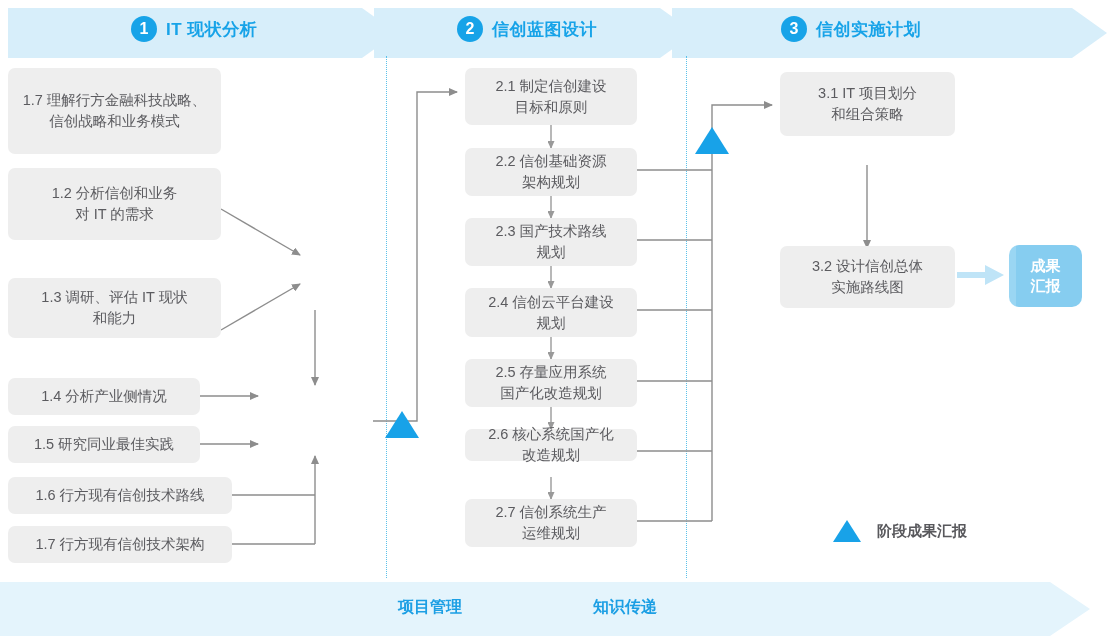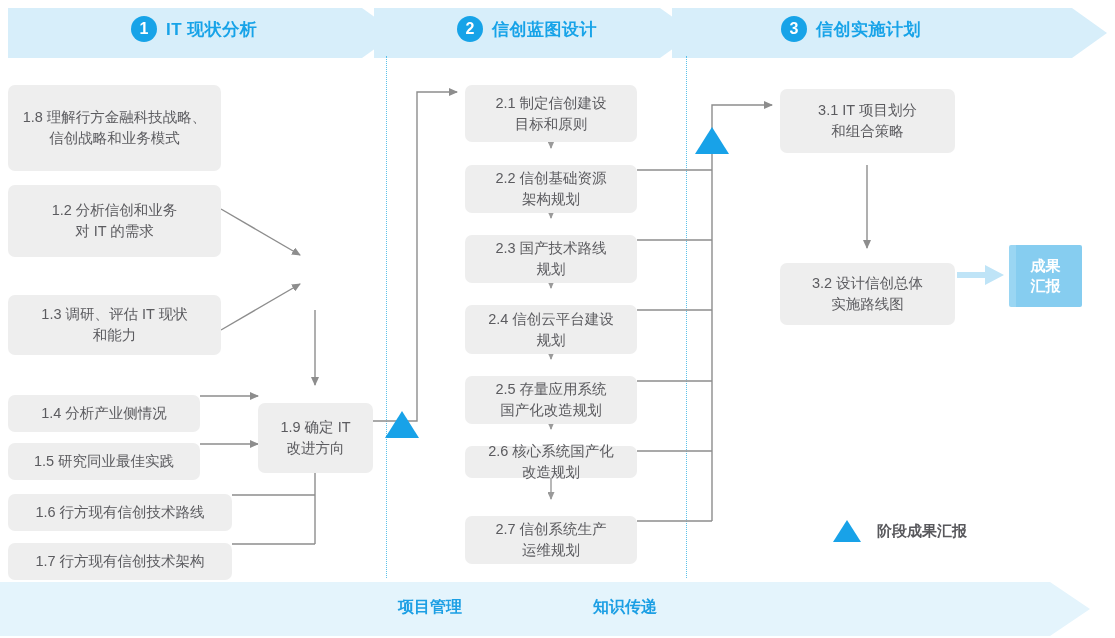--- a/index.html
+++ b/index.html
@@ -64,27 +64,26 @@
     border-radius: 7px;
     color: #5b5b5f;
     font-size: 14.5px;
     line-height: 1.42;
     display: flex;
     align-items: center;
     justify-content: center;
     text-align: center;
     padding: 2px 6px;
     white-space: pre-line;
-    margin-top: 17px;
   }
 
   
   .result-box {
     position: absolute;
-    border-radius: 2px;
+    border-radius: 10px;
     background: linear-gradient(90deg, #9ad6f3 0%, #9ad6f3 10%, #86cdf0 10%, #86cdf0 100%);
     color: #ffffff;
     font-size: 15px;
     font-weight: bold;
     line-height: 1.35;
     display: flex;
     align-items: center;
     justify-content: center;
     text-align: center;
     white-space: pre-line;
@@ -212,33 +211,31 @@
     <path d="M637,451 L712,451" stroke="#8d8d8d" stroke-width="1.4" fill="none"></path>
     <path d="M637,521 L712,521" stroke="#8d8d8d" stroke-width="1.4" fill="none"></path>
 
     <path d="M712,521 L712,105 L772,105" stroke="#8d8d8d" stroke-width="1.4" fill="none" marker-end="url(#ah)"></path>
 
     <path d="M867,165 L867,248" stroke="#8d8d8d" stroke-width="1.4" fill="none" marker-end="url(#ah)"></path>
 
     <path d="M957,272 L985,272 L985,265 L1004,275 L985,285 L985,278 L957,278 Z" fill="#bfe4f7"></path>
   </svg>
 
-  <div class="box" style="left:8px; top:68px; width:213px; height:86px;">1.8 理解行方金融科技战略、
+  <div class="box" style="left:8px; top:68px; width:213px; height:86px;">1.7 理解行方金融科技战略、
 信创战略和业务模式</div>
   <div class="box" style="left:8px; top:168px; width:213px; height:72px;">1.2 分析信创和业务
 对 IT 的需求</div>
   <div class="box" style="left:8px; top:278px; width:213px; height:60px;">1.3 调研、评估 IT 现状
 和能力</div>
   <div class="box" style="left:8px; top:378px; width:192px; height:37px;">1.4 分析产业侧情况</div>
   <div class="box" style="left:8px; top:426px; width:192px; height:37px;">1.5 研究同业最佳实践</div>
   <div class="box" style="left:8px; top:477px; width:224px; height:37px;">1.6 行方现有信创技术路线</div>
   <div class="box" style="left:8px; top:526px; width:224px; height:37px;">1.7 行方现有信创技术架构</div>
 
-  <div class="box" style="left:258px; top:386px; width:115px; height:70px;">1.9 确定 IT
-改进方向</div>
 
   <div class="box" style="left:465px; top:68px; width:172px; height:57px;">2.1 制定信创建设
 目标和原则</div>
   <div class="box" style="left:465px; top:148px; width:172px; height:48px;">2.2 信创基础资源
 架构规划</div>
   <div class="box" style="left:465px; top:218px; width:172px; height:48px;">2.3 国产技术路线
 规划</div>
   <div class="box" style="left:465px; top:288px; width:172px; height:49px;">2.4 信创云平台建设
 规划</div>
   <div class="box" style="left:465px; top:359px; width:172px; height:48px;">2.5 存量应用系统

